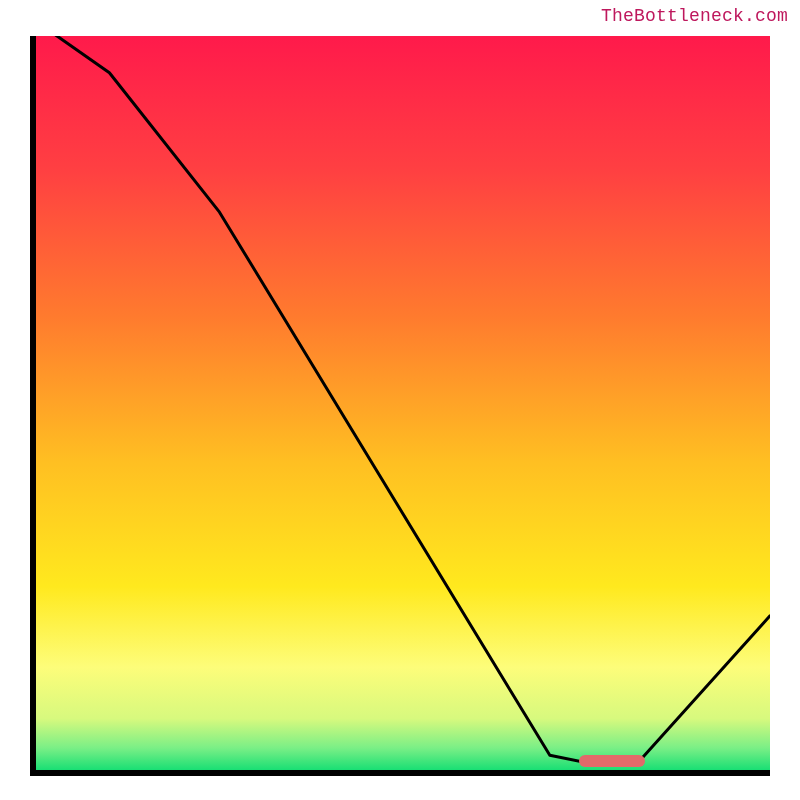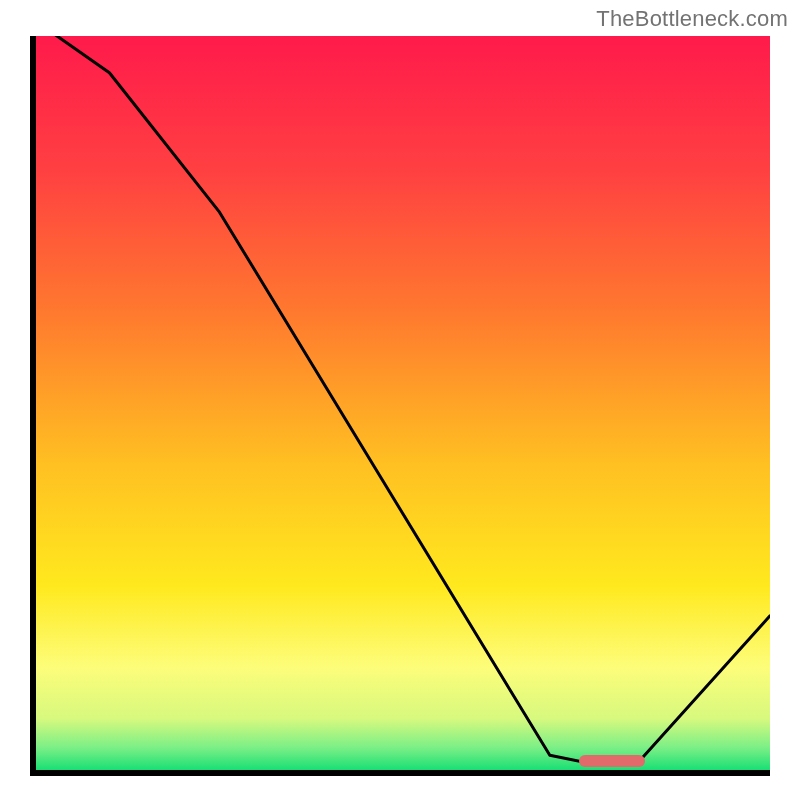--- a/index.html
+++ b/index.html
@@ -12,23 +12,23 @@
   }
   .outer {
     position: relative;
     width: 800px;
     height: 800px;
   }
   .watermark {
     position: absolute;
     top: 6px;
     right: 12px;
-    font-family: Liberation Sans, sans-serif;
-    font-size: 22px;
-    color: #737373;
+    font-family: Liberation Mono, monospace;
+    font-size: 18px;
+    color: #be185d;
     letter-spacing: 0.2px;
   }
   .plot-frame {
     position: absolute;
     left: 30px;
     top: 36px;
     width: 740px;
     height: 740px;
     border-left: 6px solid #000;
     border-bottom: 6px solid #000;

